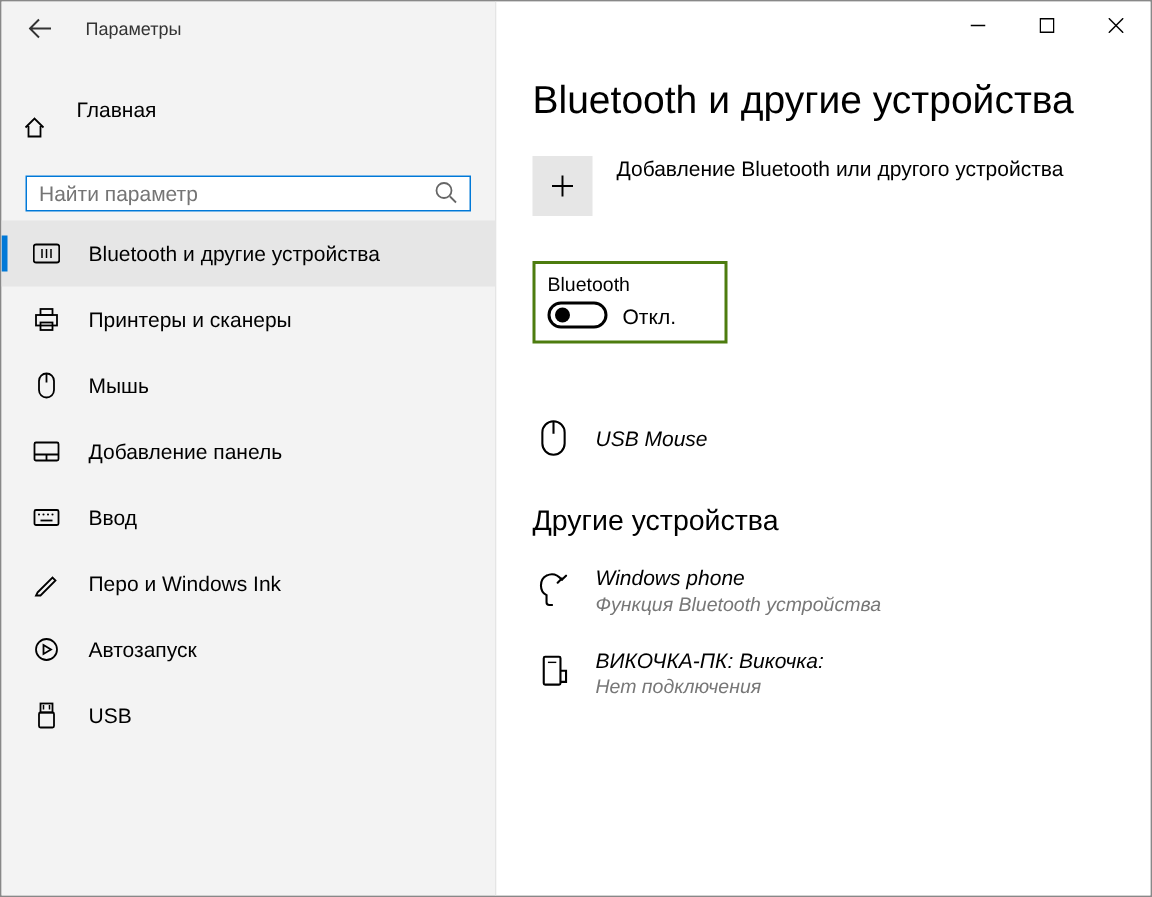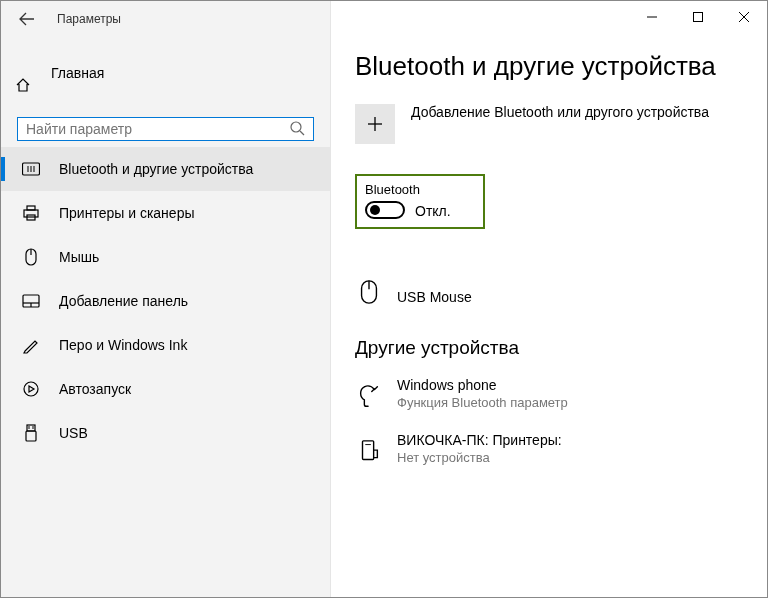--- a/index.html
+++ b/index.html
@@ -108,21 +108,21 @@
       position: relative; margin-right: 10px;
     }
     .toggle::after {
       content: ""; position: absolute;
       left: 3px; top: 2px;
       width: 10px; height: 10px;
       border-radius: 50%; background: #000;
     }
     .toggle-label { font-size: 14px; }
     h2.section-title { font-weight: 400; font-size: 19px; margin-bottom: 10px; }
-    .device { display: flex; align-items: flex-end; padding: 8px 0 14px 0; }
+    .device { display: flex; align-items: center; padding: 8px 0 14px 0; font-style: italic; }
     .device .dicon { width: 28px; display: flex; align-items: center; justify-content: center; margin-right: 14px; }
     .device .dicon svg { width: 22px; height: 26px; }
     .device .dname { font-size: 14px; }
     .device .dsub { font-size: 13px; color: #777; margin-top: 2px; }
   </style>
 </head>
 <body>
 
 <div class="container">
   <div class="sidebar">
@@ -188,20 +188,33 @@
         </div>
         <div class="nav-item">
           <span class="icon">
             <svg viewBox="0 0 18 18">
               <rect x="1" y="3" width="16" height="12" rx="1" stroke="#000" stroke-width="1.2" fill="none"></rect>
               <line x1="1" y1="11" x2="17" y2="11" stroke="#000" stroke-width="1.2"></line>
               <line x1="9" y1="11" x2="9" y2="15" stroke="#000" stroke-width="1.2"></line>
             </svg>
           </span>
           <span class="label">Добавление панель</span>
+        </div>
+        <div class="nav-item">
+          <span class="icon">
+            <svg viewBox="0 0 18 18">
+              <rect x="1" y="4" width="16" height="10" rx="1" stroke="#000" stroke-width="1.2" fill="none"></rect>
+              <circle cx="4" cy="7" r="0.7" fill="#000"></circle>
+              <circle cx="7" cy="7" r="0.7" fill="#000"></circle>
+              <circle cx="10" cy="7" r="0.7" fill="#000"></circle>
+              <circle cx="13" cy="7" r="0.7" fill="#000"></circle>
+              <line x1="5" y1="11" x2="13" y2="11" stroke="#000" stroke-width="1.2"></line>
+            </svg>
+          </span>
+          <span class="label">Ввод</span>
         </div>
         <div class="nav-item">
           <span class="icon">
             <svg viewBox="0 0 18 18">
               <path d="M3 15 L13 5 L15 7 L5 17 L2 17 Z" stroke="#000" stroke-width="1.2" fill="none"></path>
             </svg>
           </span>
           <span class="label">Перо и Windows Ink</span>
         </div>
         <div class="nav-item">
@@ -283,32 +296,32 @@
       <h2 class="section-title" style="margin-top:18px;">Другие устройства</h2>
       <div id="other-devices-list">
           <div class="device">
             <span class="dicon">
               <svg viewBox="0 0 22 28">
                 <path d="M6 3 Q2 5 2 10 Q2 15 6 17 L6 22 Q6 24 8 24 L10 24 M17 6 L20 3 M14 8 L17 5 M6 3 Q12 0 17 6" stroke="#000" stroke-width="1.5" fill="none" stroke-linecap="round"></path>
               </svg>
             </span>
             <div>
               <div class="dname">Windows phone</div>
-              <div class="dsub">Функция Bluetooth параметр</div>
+              <div class="dsub">Функция Bluetooth устройства</div>
             </div>
           </div>
           <div class="device">
             <span class="dicon">
               <svg viewBox="0 0 22 28">
                 <rect x="4" y="2" width="12" height="20" rx="1" stroke="#000" stroke-width="1.5" fill="none"></rect>
                 <path d="M16 12 L20 12 L20 20 L16 20" stroke="#000" stroke-width="1.5" fill="none"></path>
                 <line x1="7" y1="6" x2="13" y2="6" stroke="#000" stroke-width="1"></line>
               </svg>
             </span>
             <div>
-              <div class="dname">ВИКОЧКА-ПК: Принтеры:</div>
-              <div class="dsub">Нет устройства</div>
+              <div class="dname">ВИКОЧКА-ПК: Викочка:</div>
+              <div class="dsub">Нет подключения</div>
             </div>
           </div>
         </div>
     </div>
   </div>
 </div>
 
 </body></html>

